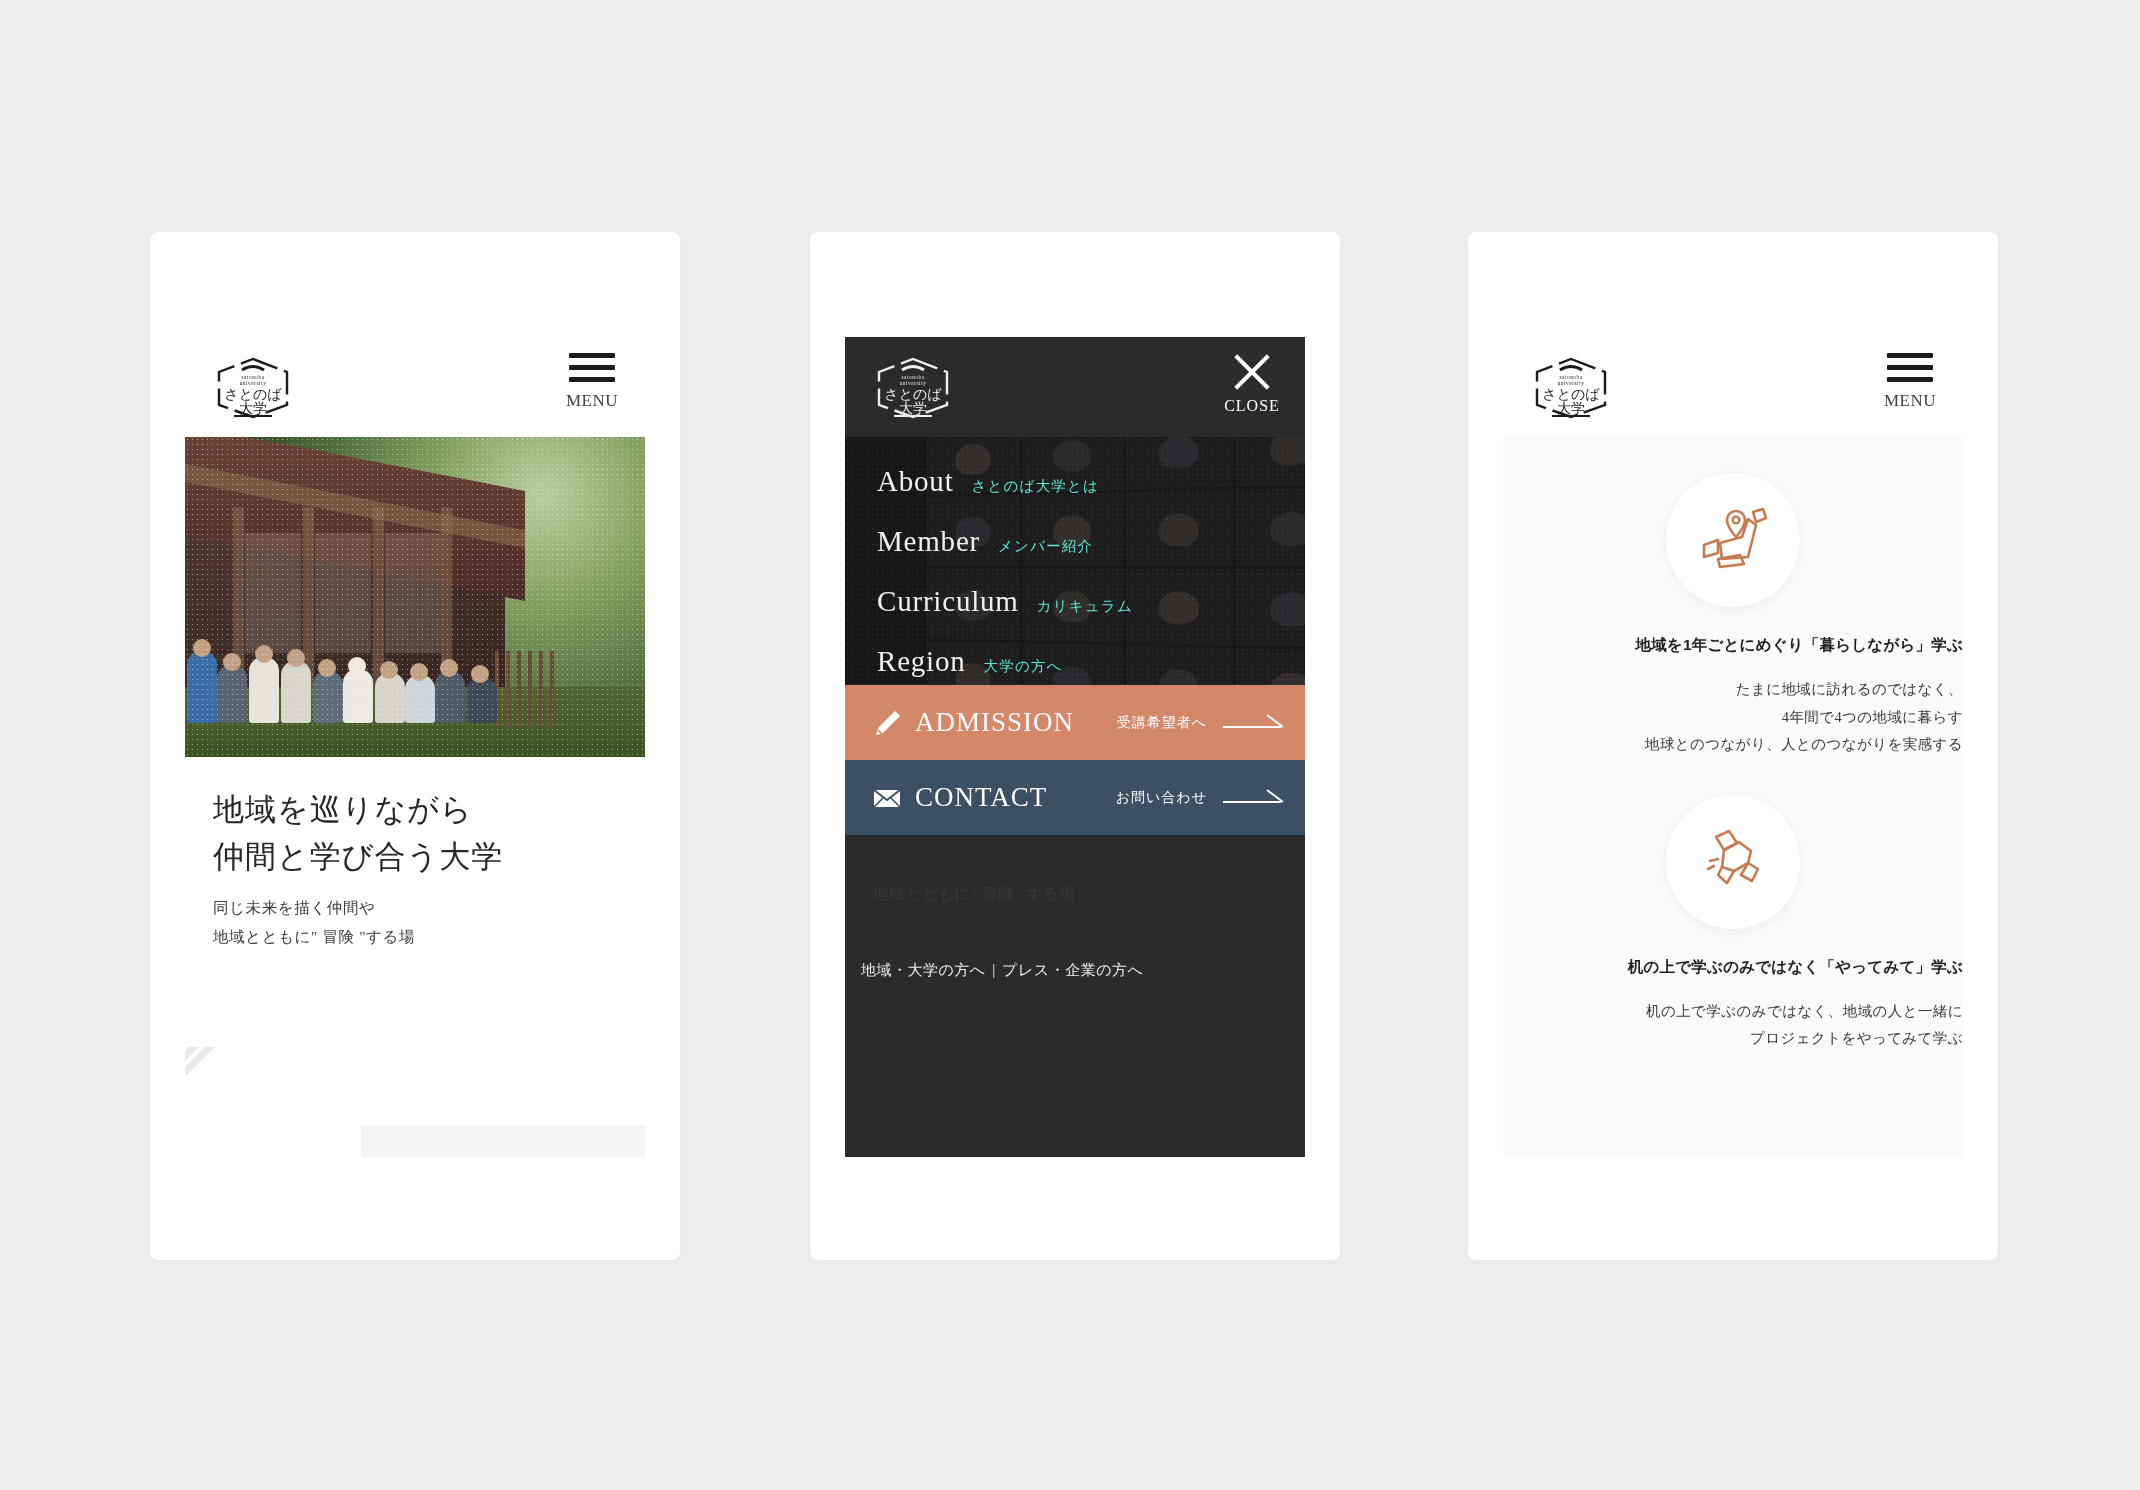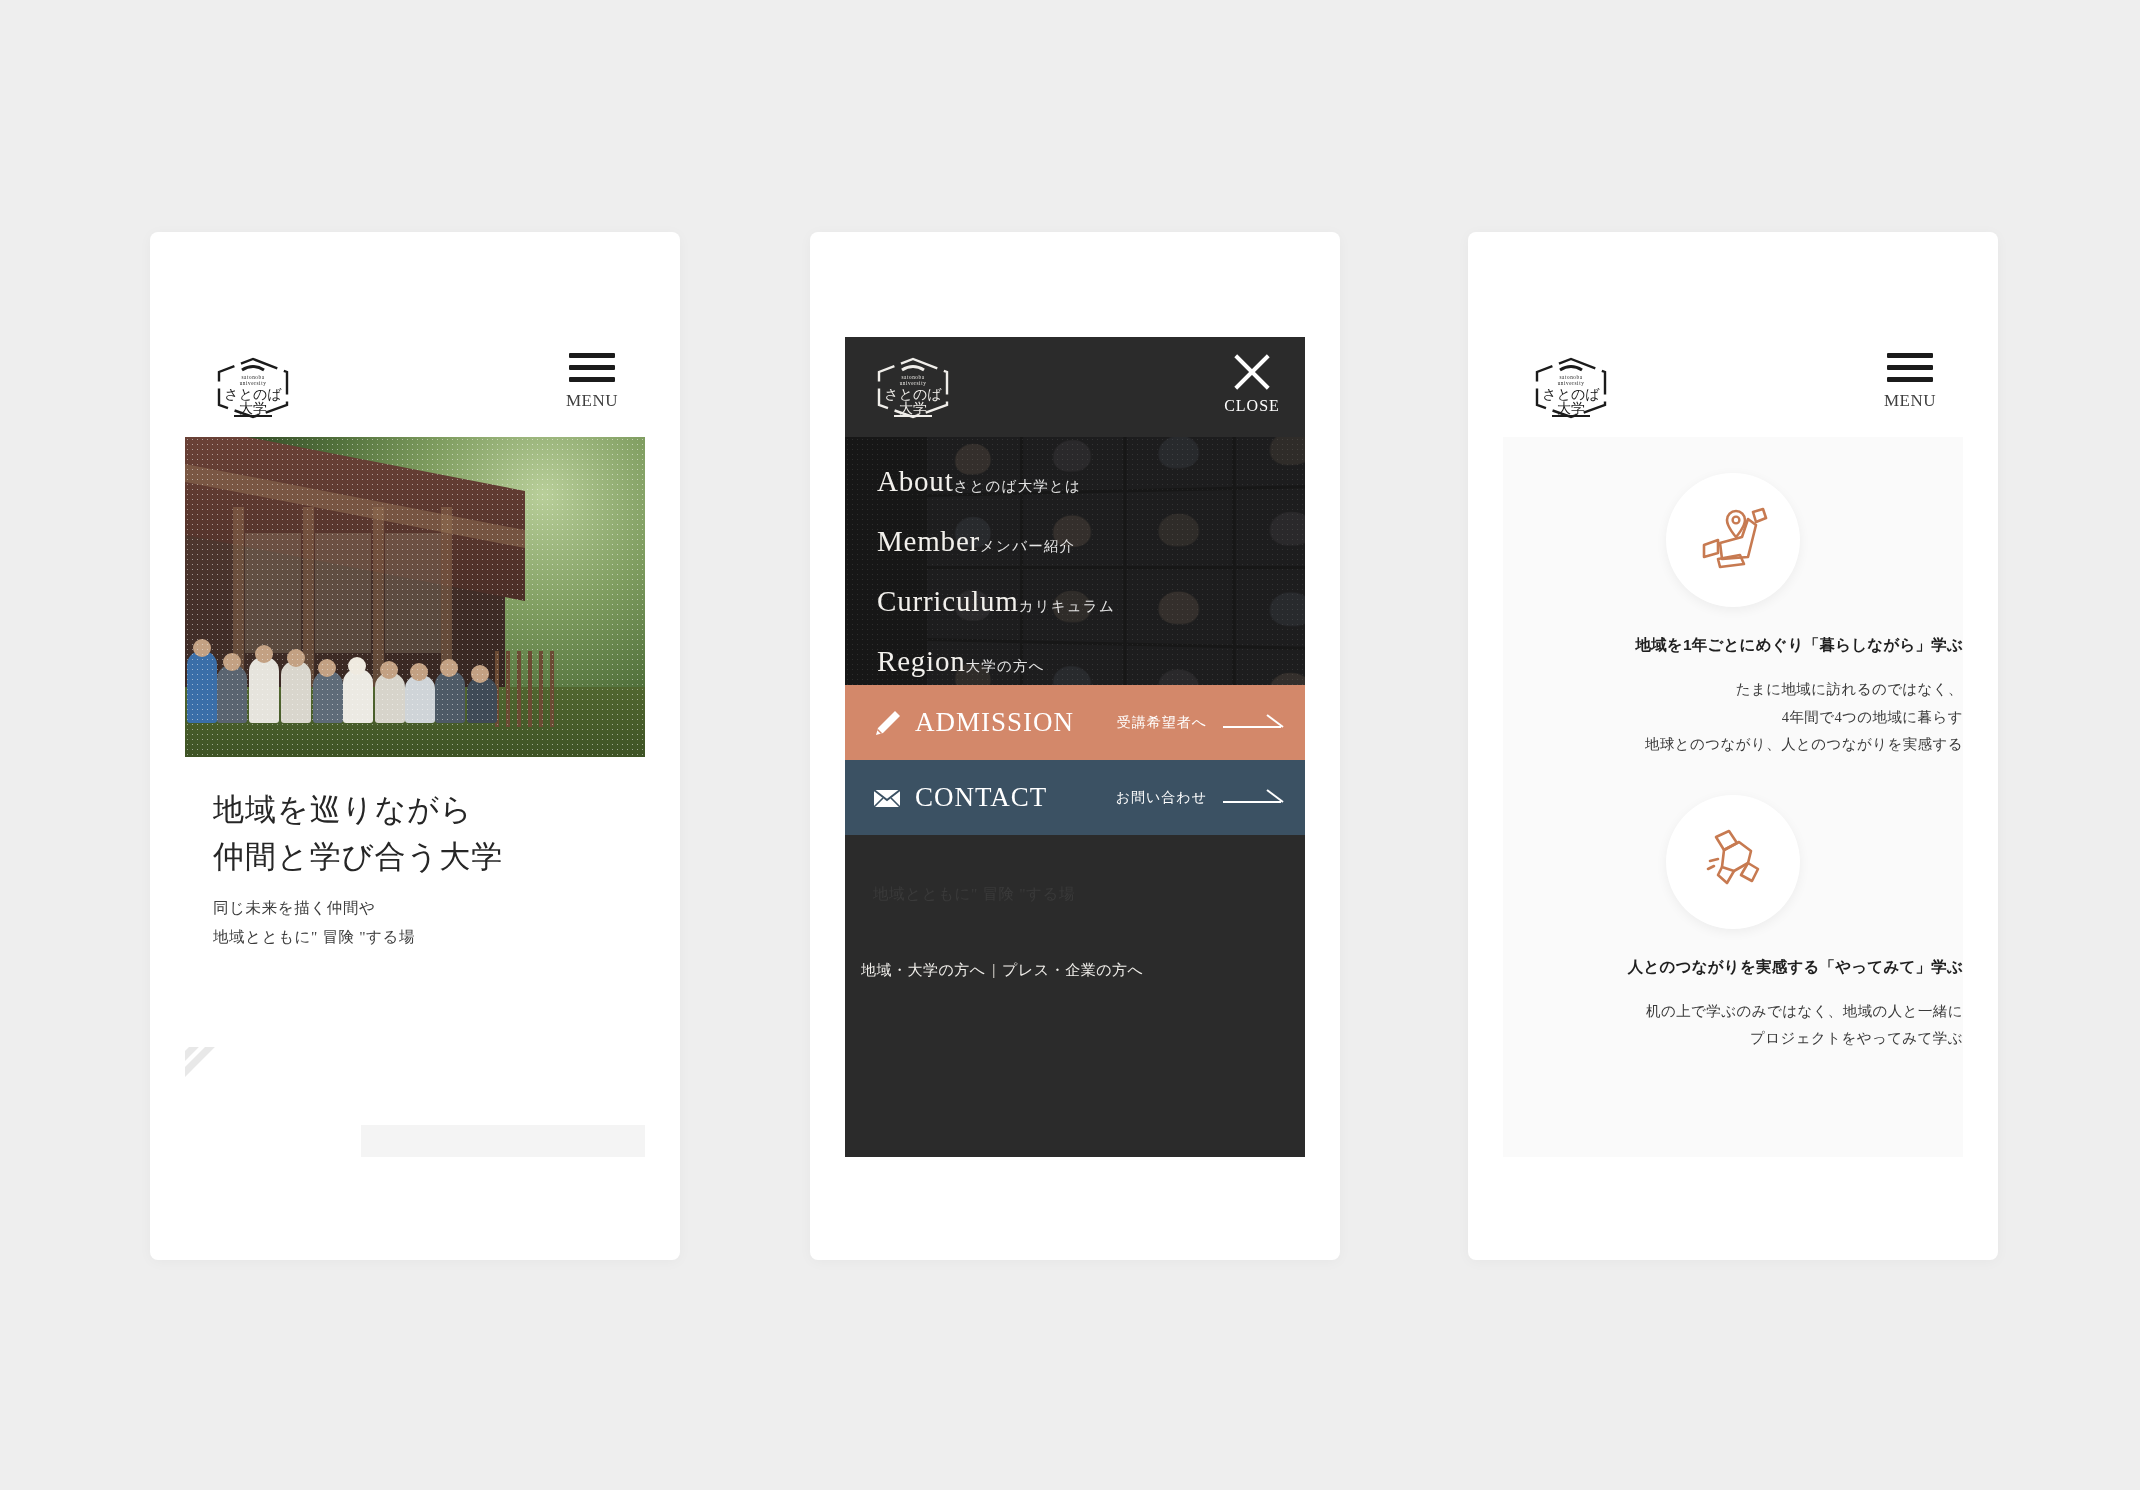--- a/index.html
+++ b/index.html
@@ -296,22 +296,22 @@
   .nav-en {
     font-family: "Liberation Serif", serif;
     font-size: 29px;
     color: #f2f0ec;
     letter-spacing: 0.8px;
     font-weight: 400;
   }
   .nav-ja {
     font-family: "Liberation Sans", sans-serif;
     font-size: 14.5px;
-    color: #e5e5e5;
-    margin-left: 0;
+    color: #5eead4;
+    margin-left: 18px;
     letter-spacing: 1.2px;
   }
 
   .cta {
     position: relative;
     z-index: 4;
     height: 75px;
     display: flex;
     align-items: center;
     padding: 0 20px 0 26px;
@@ -681,21 +681,21 @@
               <svg viewBox="0 0 74 74">
                 <path d="M20 14 L33 8 L41 20 L28 27 Z" fill="none" stroke="#c77a51" stroke-width="2.6" stroke-linejoin="round"></path>
                 <path d="M28 27 L43 19 L55 28 L52 40 L38 48 L26 44 Z" fill="none" stroke="#c77a51" stroke-width="2.6" stroke-linejoin="round"></path>
                 <path d="M52 40 L62 46 L56 58 L45 52 Z" fill="none" stroke="#c77a51" stroke-width="2.6" stroke-linejoin="round"></path>
                 <path d="M26 44 L22 52 L31 60 L38 48" fill="none" stroke="#c77a51" stroke-width="2.6" stroke-linejoin="round"></path>
                 <path d="M22 36 L14 38" fill="none" stroke="#c77a51" stroke-width="2.6" stroke-linecap="round"></path>
                 <path d="M18 43 L12 46" fill="none" stroke="#c77a51" stroke-width="2.6" stroke-linecap="round"></path>
               </svg>
             </span>
           </div>
-          <div class="feat-title">人とのつながりを実感する「やってみて」学ぶ</div>
+          <div class="feat-title">机の上で学ぶのみではなく「やってみて」学ぶ</div>
           <div class="feat-body">
             <div>机の上で学ぶのみではなく、地域の人と一緒に</div>
             <div>プロジェクトをやってみて学ぶ</div>
           </div>
         </div>
       </div>
 
     </div>
   </div>
 

